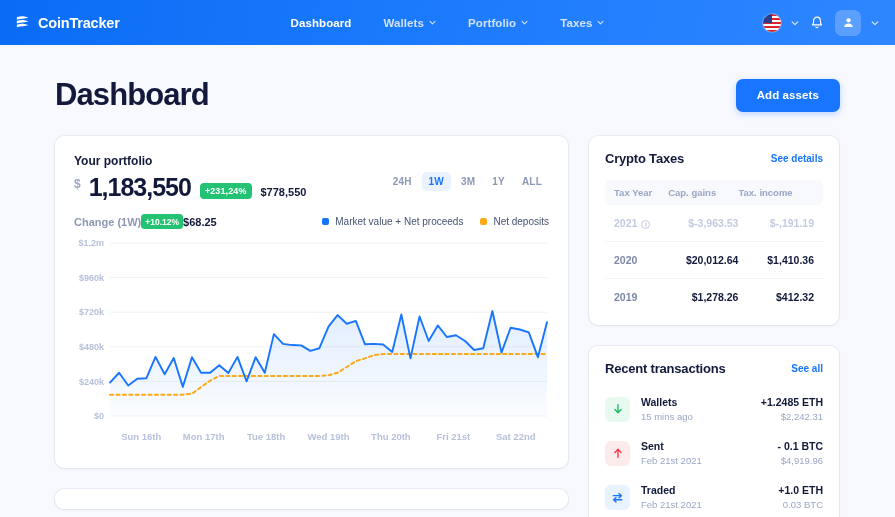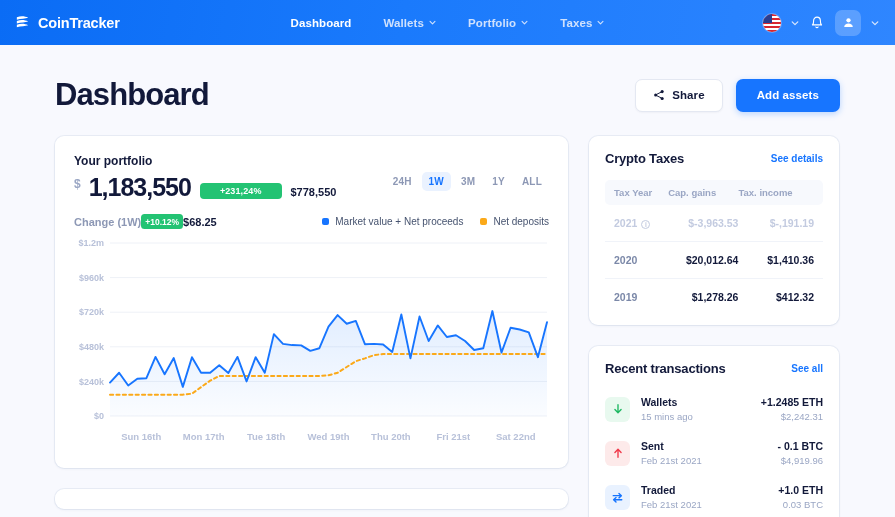--- a/index.html
+++ b/index.html
@@ -92,21 +92,21 @@
 
   
   .pf-card { padding: 18px 19px 14px 19px; }
   .pf-top { display: flex; align-items: flex-start; }
   .pf-label { font-size: 12px; font-weight: 700; color: #12193a; }
   .pf-value-row { display: flex; align-items: baseline; gap: 9px; margin-top: 5px; }
   .pf-cur { font-size: 12px; font-weight: 700; color: #9aa6c4; align-self: flex-start; margin-top: 4px; }
   .pf-value { font-size: 25px; font-weight: 800; color: #12193a; letter-spacing: -1px; margin-left: -1px;}
   .pill {
     font-size: 9px; font-weight: 700; color: #fff; background: #23c373;
-    border-radius: 4px; padding: 3px 20px; letter-spacing: .1px;
+    border-radius: 4px; padding: 3px 5px; letter-spacing: .1px;
     position: relative; top: -2px;
   }
   .pf-sub { font-size: 11px; font-weight: 700; color: #12193a; }
 
   .ranges { margin-left: auto; display: flex; gap: 3px; padding-top: 18px; }
   .range {
     font-size: 10px; font-weight: 700; color: #8d98b5;
     padding: 4px 7px; border-radius: 5px; cursor: pointer; letter-spacing: .2px;
   }
   .range.active { background: #eaf2ff; color: #1775ff; }
@@ -246,29 +246,20 @@
         <path d="M1.5 3.5 L5 7 L8.5 3.5" fill="none" stroke="#dbe8fd" stroke-width="1.5" stroke-linecap="round" stroke-linejoin="round"></path>
       </svg>
   </div>
 </div>
 
 <div class="page">
 
   <div class="page-head">
     <div class="page-title">Dashboard</div>
     <div class="head-actions">
-      <div class="btn btn-share">
-        <svg width="12" height="12" viewBox="0 0 16 16">
-          <circle cx="12.2" cy="3.4" r="2.1" fill="#12193a"></circle>
-          <circle cx="12.2" cy="12.6" r="2.1" fill="#12193a"></circle>
-          <circle cx="3.6" cy="8" r="2.1" fill="#12193a"></circle>
-          <path d="M5.2 7 L10.8 4.2 M5.2 9 L10.8 11.8" stroke="#12193a" stroke-width="1.3"></path>
-        </svg>
-        <span>Share</span>
-      </div>
       <div class="btn btn-primary">
         <span>Add assets</span>
       </div>
     </div>
   </div>
 
   <div class="grid">
 
     <div class="col-left">
       <div class="card pf-card">

